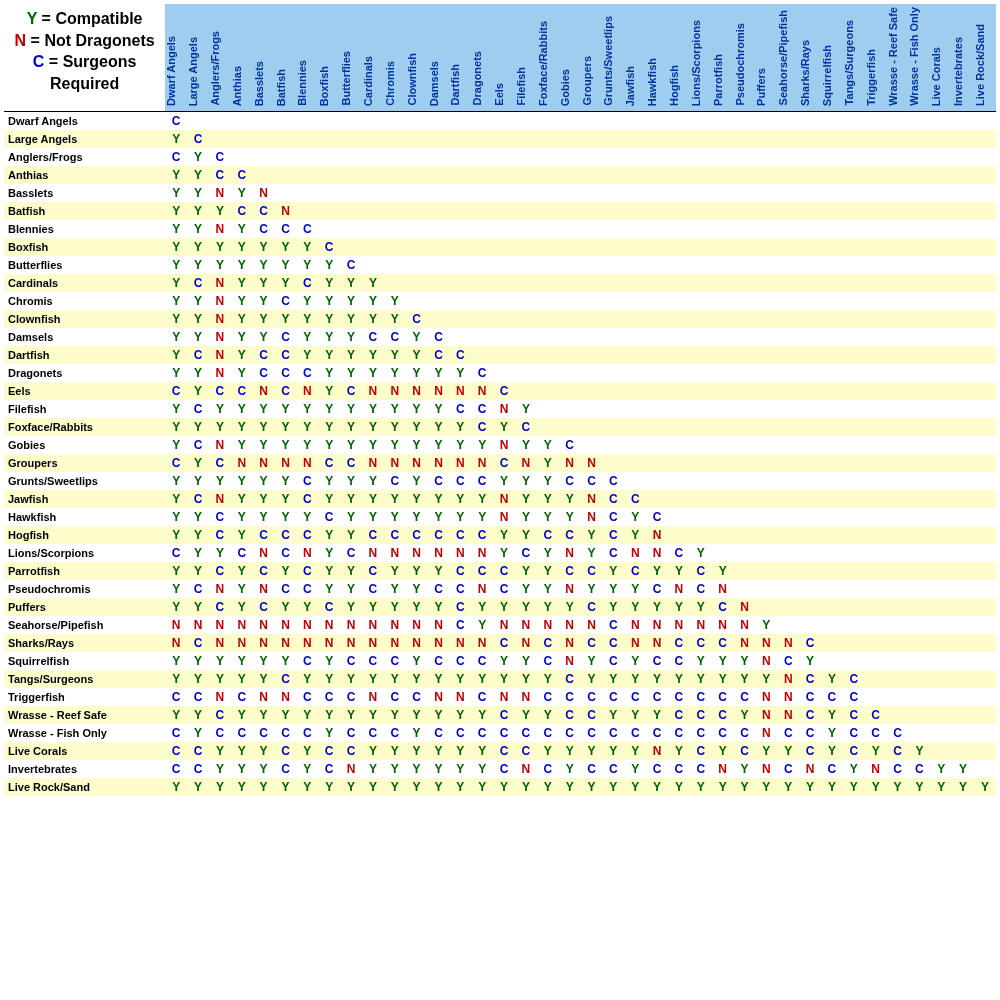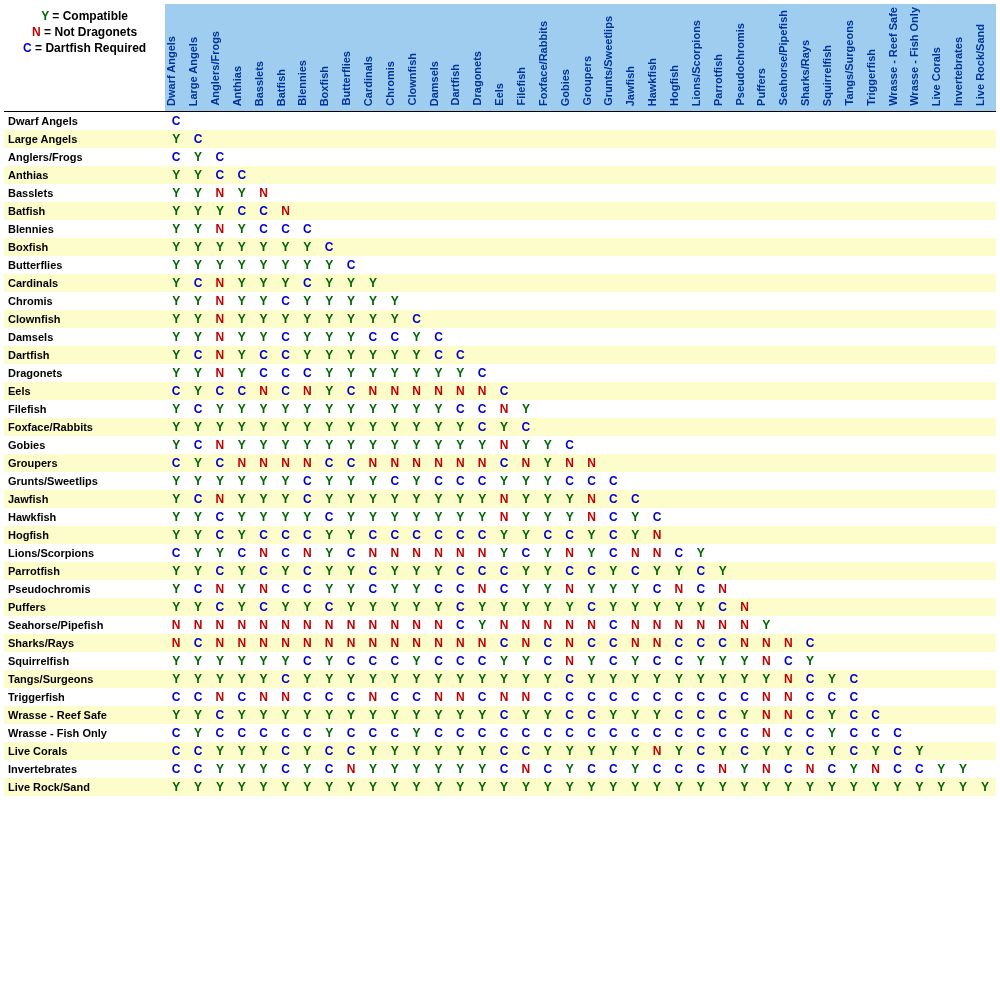--- a/index.html
+++ b/index.html
@@ -14,21 +14,21 @@
     table-layout: fixed;
   }
   th, td {
     padding: 0;
   }
   .legend-cell {
     width: 150px;
     vertical-align: top;
     padding: 4px 6px;
     border-bottom: 1px solid #000;
-    font-size: 12px;
+    font-size: 16px;
     line-height: 1.35;
   }
   .legend-cell b { font-weight: bold; }
   .g { color: #006400; font-weight: bold; }
   .r { color: #c00000; font-weight: bold; }
   .b { color: #0000cc; font-weight: bold; }
   .col-head {
     background: #9ecdf0;
     border-bottom: 1px solid #000;
     vertical-align: bottom;
@@ -64,21 +64,21 @@
 </style>
 </head>
 <body>
 
 <table id="chart">
   <thead>
     <tr>
       <th class="legend-cell">
         <span class="g">Y</span> <b>=</b> <span>Compatible</span><br>
         <span class="r">N</span> <b>=</b> <span>Not Dragonets</span><br>
-        <span class="b">C</span> <b>=</b> <span>Dartfish Required</span>
+        <span class="b">C</span> <b>=</b> <span>Surgeons Required</span>
       </th>
     <th class="col-head"><div>Dwarf Angels</div></th>
         <th class="col-head"><div>Large Angels</div></th>
         <th class="col-head"><div>Anglers/Frogs</div></th>
         <th class="col-head"><div>Anthias</div></th>
         <th class="col-head"><div>Basslets</div></th>
         <th class="col-head"><div>Batfish</div></th>
         <th class="col-head"><div>Blennies</div></th>
         <th class="col-head"><div>Boxfish</div></th>
         <th class="col-head"><div>Butterflies</div></th>

